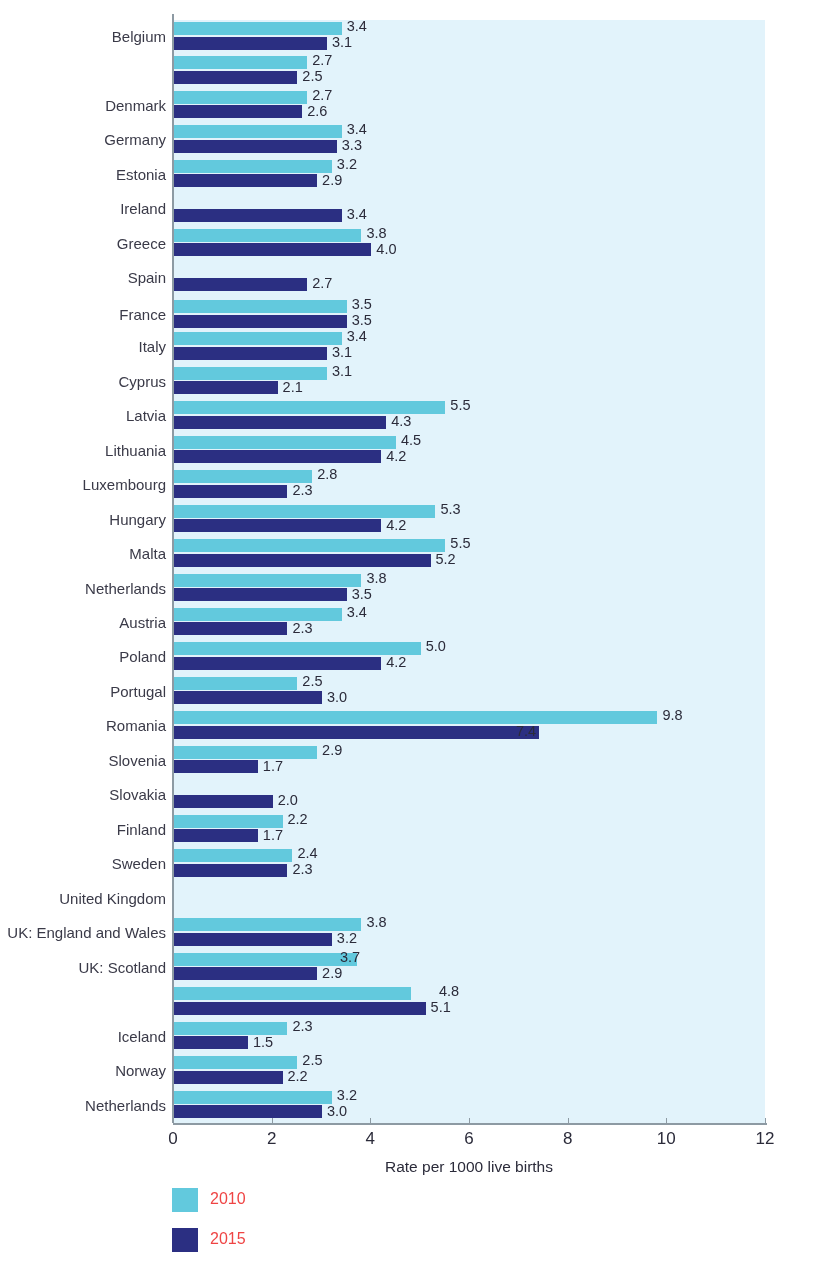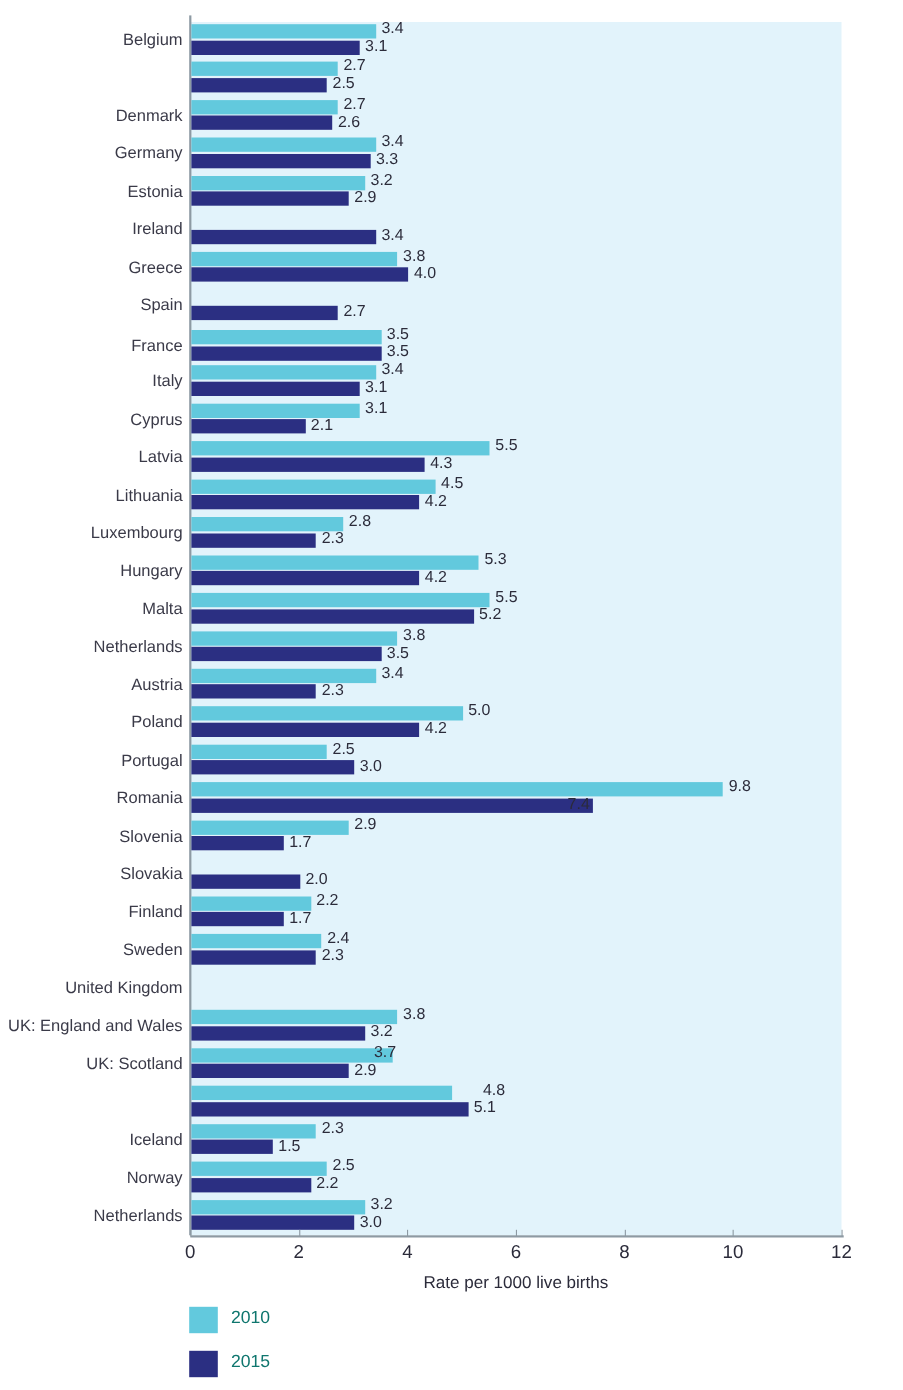--- a/index.html
+++ b/index.html
@@ -124,21 +124,21 @@
     top: 2px;
     width: 26px;
     height: 24px;
   }
   .legend-label {
     position: absolute;
     left: 38px;
     top: 0px;
     font-size: 16px;
     line-height: 26px;
-    color: #0f766e;
+    color: #ef4444;
     white-space: nowrap;
   }
 </style>
 </head>
 <body>
 
 <div id="chart-root">
 
   <div class="plot-bg"></div>
   <div class="y-axis-line"></div>

